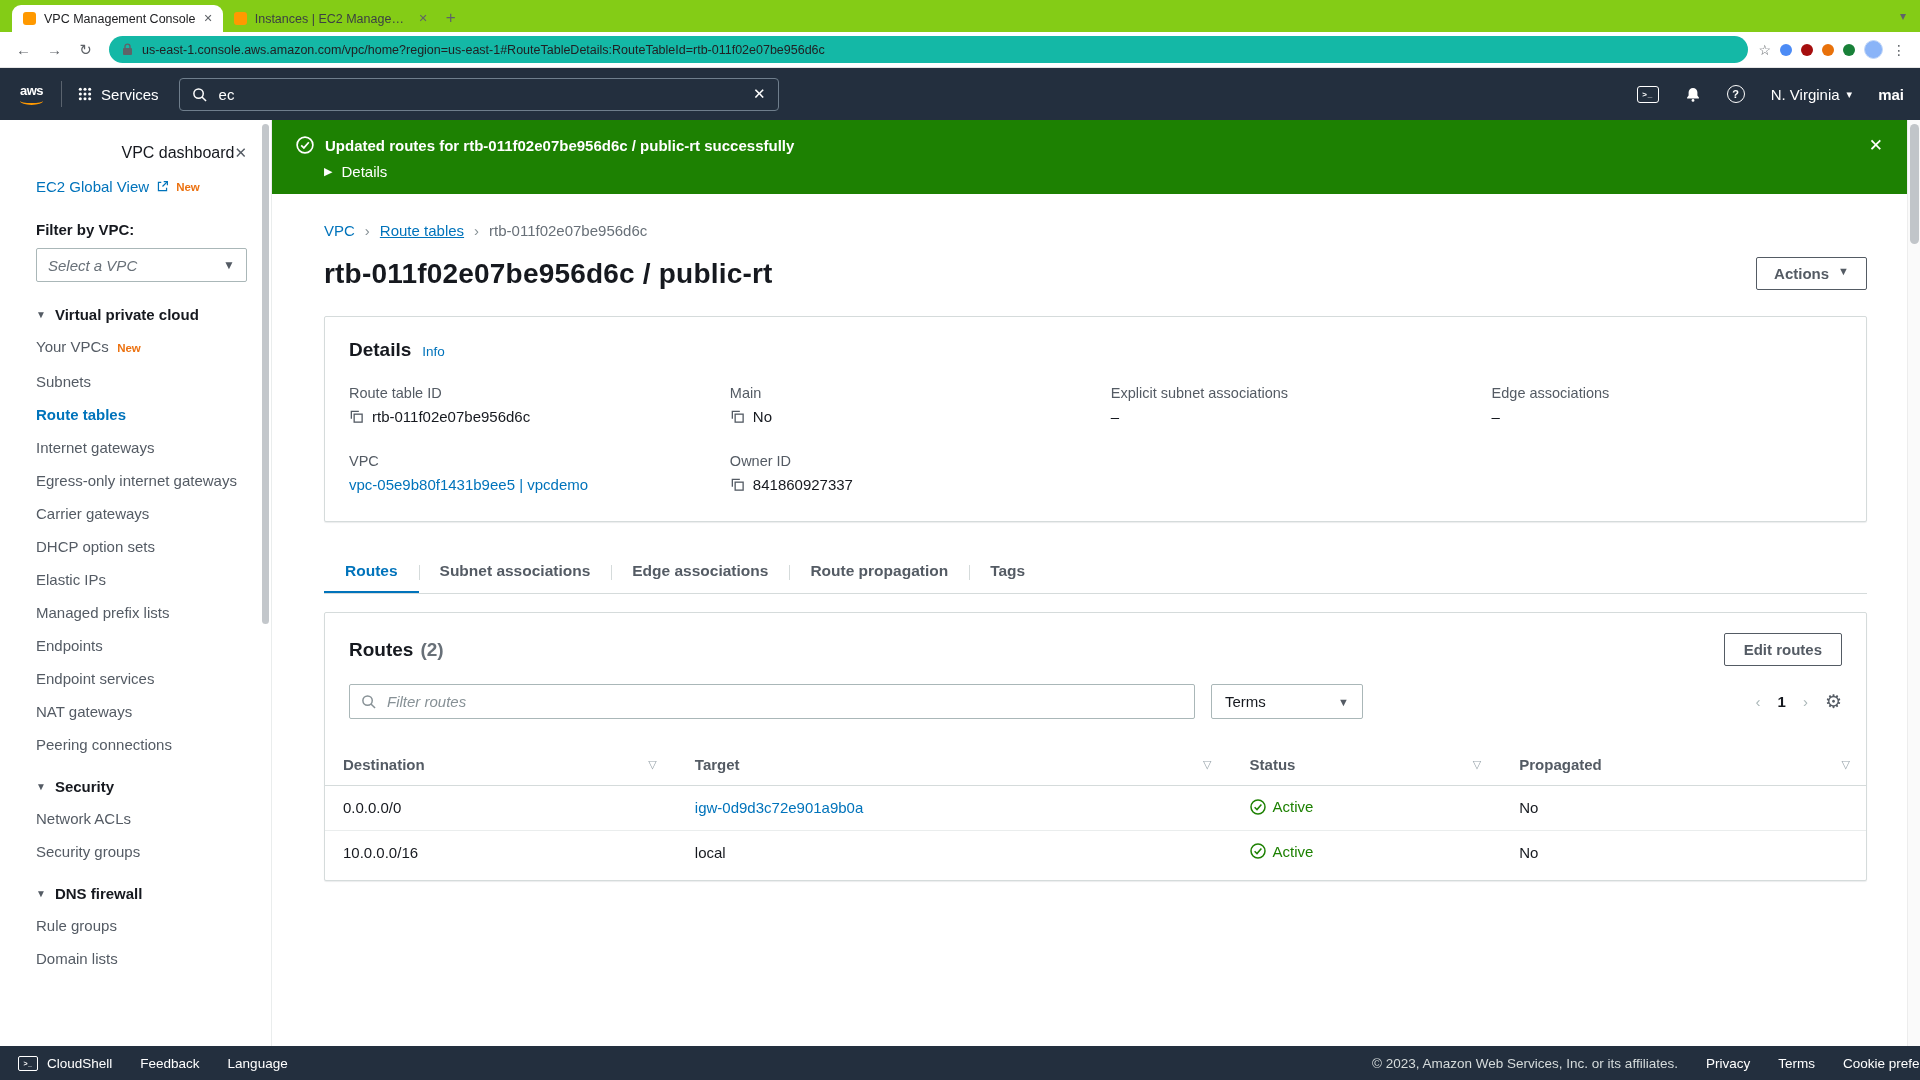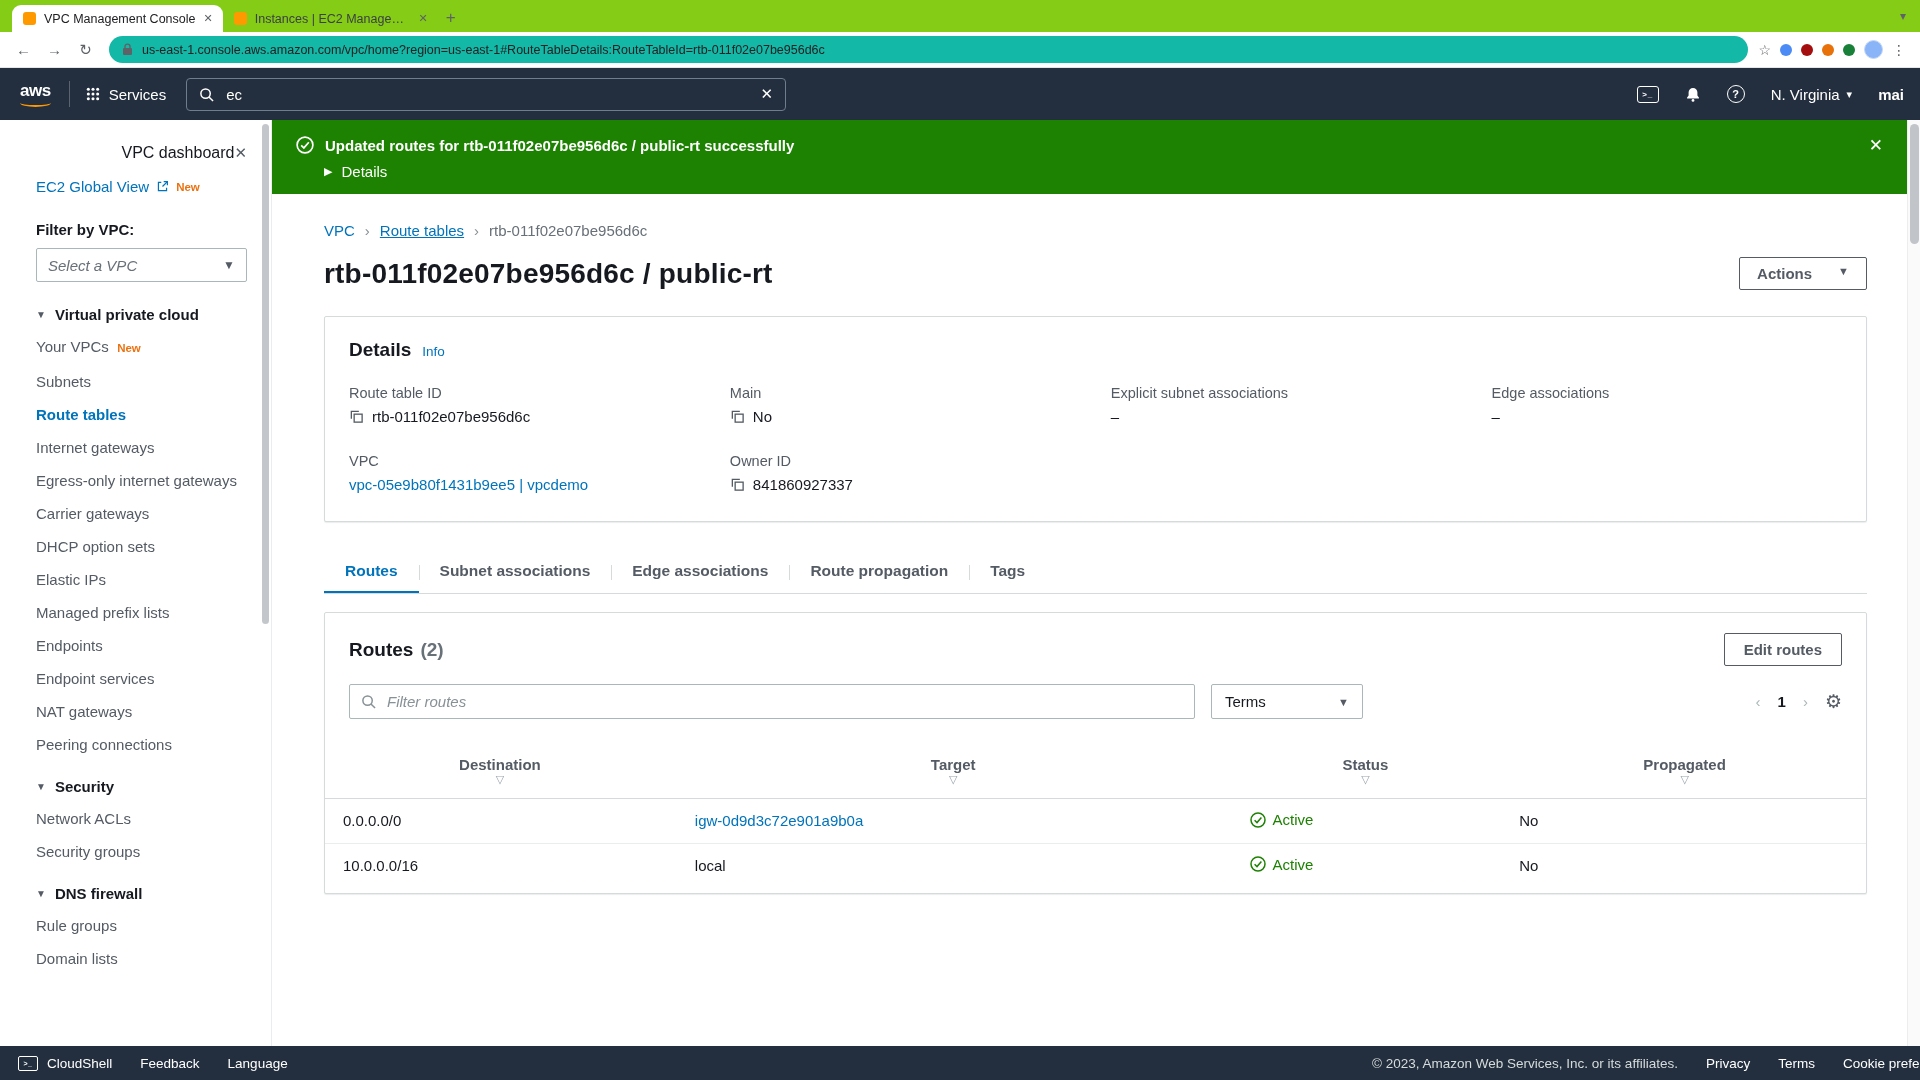--- a/index.html
+++ b/index.html
@@ -24,21 +24,21 @@
   .navico{width:27px;height:27px;border-radius:50%;display:grid;place-items:center;color:#5f6368;font-size:15px;flex:none;}
   .urlbar{flex:1;height:27px;background:#14b8a6;border-radius:14px;display:flex;align-items:center;gap:9px;padding:0 13px;margin:0 6px;font-size:12.5px;color:#202124;min-width:0;}
   .urlbar .url{white-space:nowrap;overflow:hidden;text-overflow:ellipsis;}
   .tool-icons{display:flex;align-items:center;gap:9px;flex:none;padding-right:4px;}
   .extdot{width:12px;height:12px;border-radius:50%;}
   .avatar{width:19px;height:19px;border-radius:50%;background:#8ab4f8;border:1.5px solid #c2d7f8;}
   .kebab{color:#5f6368;font-size:14px;}
 
   
   .awshead{height:52px;background:var(--navy);display:flex;align-items:center;padding:0 16px;gap:14px;color:#fff;flex:none;}
-  .awslogo{font-weight:800;font-size:17px;letter-spacing:-.5px;line-height:1;padding:0 4px;}
+  .awslogo{font-weight:800;font-size:13px;letter-spacing:-.5px;line-height:1;padding:0 4px;}
   .awslogo::after{content:"";display:block;height:5px;border-bottom:2.5px solid var(--orange);border-radius:0 0 90% 90%/0 0 100% 100%;margin-top:1px;}
   .svcbtn{display:flex;align-items:center;gap:9px;font-size:15px;padding-left:16px;border-left:1px solid rgba(255,255,255,.25);height:26px;}
   .hsearch{width:600px;height:33px;border:1px solid #6f7e8c;border-radius:4px;display:flex;align-items:center;gap:10px;padding:12px 12px;margin-left:6px;}
   .hsearch input{background:transparent;border:none;outline:none;color:#fff;font-size:15px;flex:1;font-family:inherit;}
   .hsearch .clr{color:#fff;font-size:15px;}
   .headright{margin-left:auto;display:flex;align-items:center;gap:26px;font-size:15px;}
   .qmark{width:18px;height:18px;border:1.6px solid #fff;border-radius:50%;display:grid;place-items:center;font-size:11px;font-weight:700;}
   .shellico{width:22px;height:17px;border:1.6px solid #fff;border-radius:3px;font-size:8px;display:grid;place-items:center;letter-spacing:1px;font-weight:700;}
   .region{display:flex;align-items:center;gap:7px;}
   .acct{font-weight:700;}
@@ -76,21 +76,21 @@
   .fclose{position:absolute;right:24px;top:15px;font-size:17px;}
 
   .content{flex:1;overflow:hidden;padding:28px 40px 0 52px;}
   .crumbs{display:flex;align-items:center;gap:10px;font-size:15px;}
   .crumbs a{color:var(--blue);text-decoration:none;}
   .crumbs a.ul{text-decoration:underline;}
   .crumbs .sep{color:#879196;font-size:15px;}
   .crumbs .cur{color:#687078;}
   .titlerow{display:flex;align-items:center;justify-content:space-between;margin-top:18px;}
   h1{margin:0;font-size:28px;font-weight:700;color:var(--ink);letter-spacing:.2px;}
-  .btn{display:inline-flex;align-items:flex-start;gap:26px;border:1px solid var(--gray);border-radius:2px;background:#fff;color:var(--gray);font-weight:700;font-size:15px;padding:7px 17px;cursor:pointer;font-family:inherit;}
+  .btn{display:inline-flex;align-items:flex-start;gap:9px;border:1px solid var(--gray);border-radius:2px;background:#fff;color:var(--gray);font-weight:700;font-size:15px;padding:7px 17px;cursor:pointer;font-family:inherit;}
   .btn .car{font-size:11px;}
 
   .card{border:1px solid var(--border);border-radius:2px;background:#fff;box-shadow:0 1px 1px 0 rgba(0,28,36,.08);}
   .dcard{margin-top:26px;padding:22px 24px 28px;}
   .chead{display:flex;align-items:baseline;gap:11px;}
   .chead .h{font-size:19px;font-weight:700;}
   .chead .info{color:var(--blue);font-size:13.5px;text-decoration:none;}
   .dgrid{display:grid;grid-template-columns:1fr 1fr 1fr .92fr;margin-top:24px;row-gap:28px;}
   .fld .lab{color:var(--gray);font-size:14.5px;}
   .fld .val{margin-top:7px;display:flex;align-items:center;gap:8px;font-size:15px;color:var(--ink);}
@@ -111,21 +111,21 @@
   .searchbox{width:846px;height:35px;border:1px solid #aab7b8;border-radius:2px;display:flex;align-items:center;gap:9px;padding:0 11px;color:var(--lightgray);}
   .searchbox input{border:none;outline:none;flex:1;font-size:15px;font-family:inherit;color:var(--ink);background:transparent;}
   .searchbox input::placeholder{font-style:italic;color:var(--lightgray);}
   .scopesel{width:152px;height:35px;border:1px solid #aab7b8;border-radius:2px;display:flex;align-items:center;justify-content:space-between;padding:0 13px;font-size:15px;color:var(--ink);background:#fff;}
   .scopesel .car{font-size:11px;color:var(--gray);}
   .pager{margin-left:auto;display:flex;align-items:center;gap:17px;font-size:15px;color:#aab7b8;}
   .pager .pg{color:var(--ink);font-weight:700;}
   .pager .gear{color:var(--gray);font-size:19px;}
   table.routes{width:100%;border-collapse:collapse;margin-top:26px;font-size:15px;}
   table.routes th{font-weight:700;color:var(--gray);text-align:left;padding:11px 0 12px;border-bottom:1px solid var(--border);}
-  table.routes th .thin{display:flex;align-items:center;justify-content:space-between;padding-right:38px;flex-direction:column;}
+  table.routes th .thin{display:flex;align-items:center;justify-content:space-between;padding-right:38px;}
   table.routes th:last-child .thin{padding-right:16px;}
   table.routes th:first-child,table.routes td:first-child{padding-left:18px;}
   table.routes td{padding:12px 0;border-bottom:1px solid var(--rowline);color:var(--ink);}
   table.routes tr:last-child td{border-bottom:none;padding-bottom:14px;}
   table.routes td a{color:var(--blue);text-decoration:none;}
   .sortico{color:#9aa5ac;font-size:11px;font-weight:400;}
   .stat{display:inline-flex;align-items:center;gap:7px;color:var(--green);}
 
   
   .footer{height:34px;background:var(--navy);color:#fff;display:flex;align-items:center;padding:0 18px;font-size:13.5px;gap:28px;flex:none;white-space:nowrap;}

